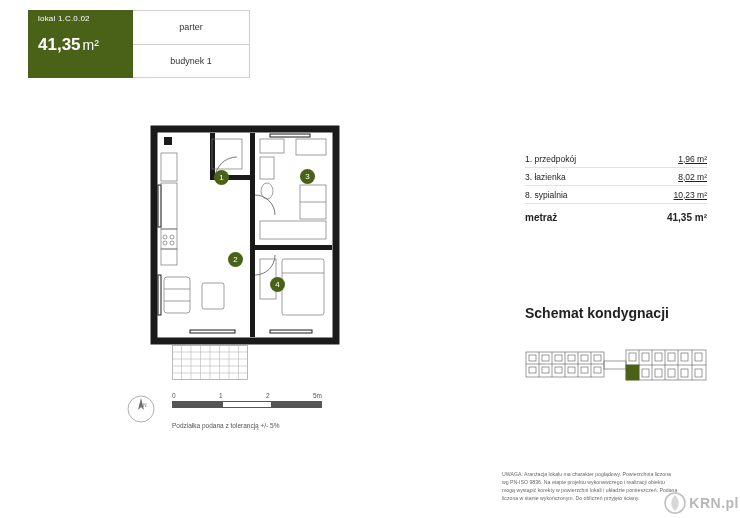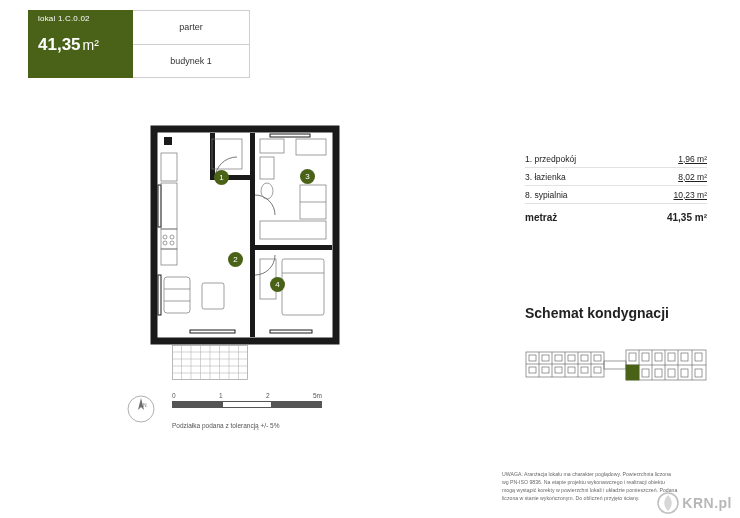--- a/index.html
+++ b/index.html
@@ -197,21 +197,21 @@
     top: 470px;
     width: 210px;
     font-size: 5.2px;
     line-height: 1.55;
     color: #6a6a6a;
   }
 
   
   .watermark {
     position: absolute;
-    right: 8px;
+    right: 1px;
     bottom: 4px;
     display: flex;
     align-items: center;
     opacity: .55;
   }
   .watermark .mark {
     width: 22px;
     height: 22px;
     margin-right: 3px;
   }

